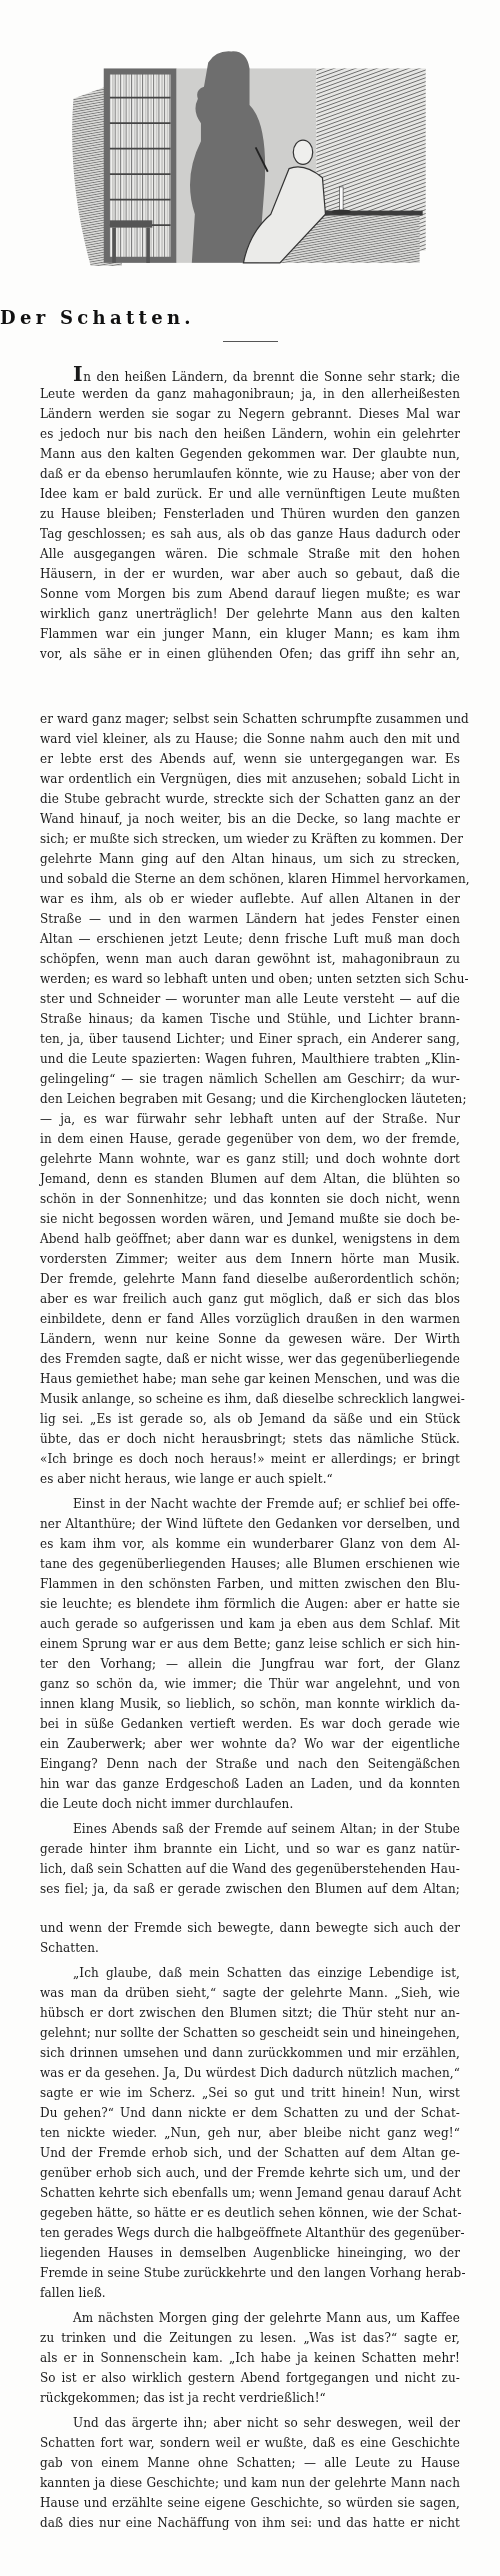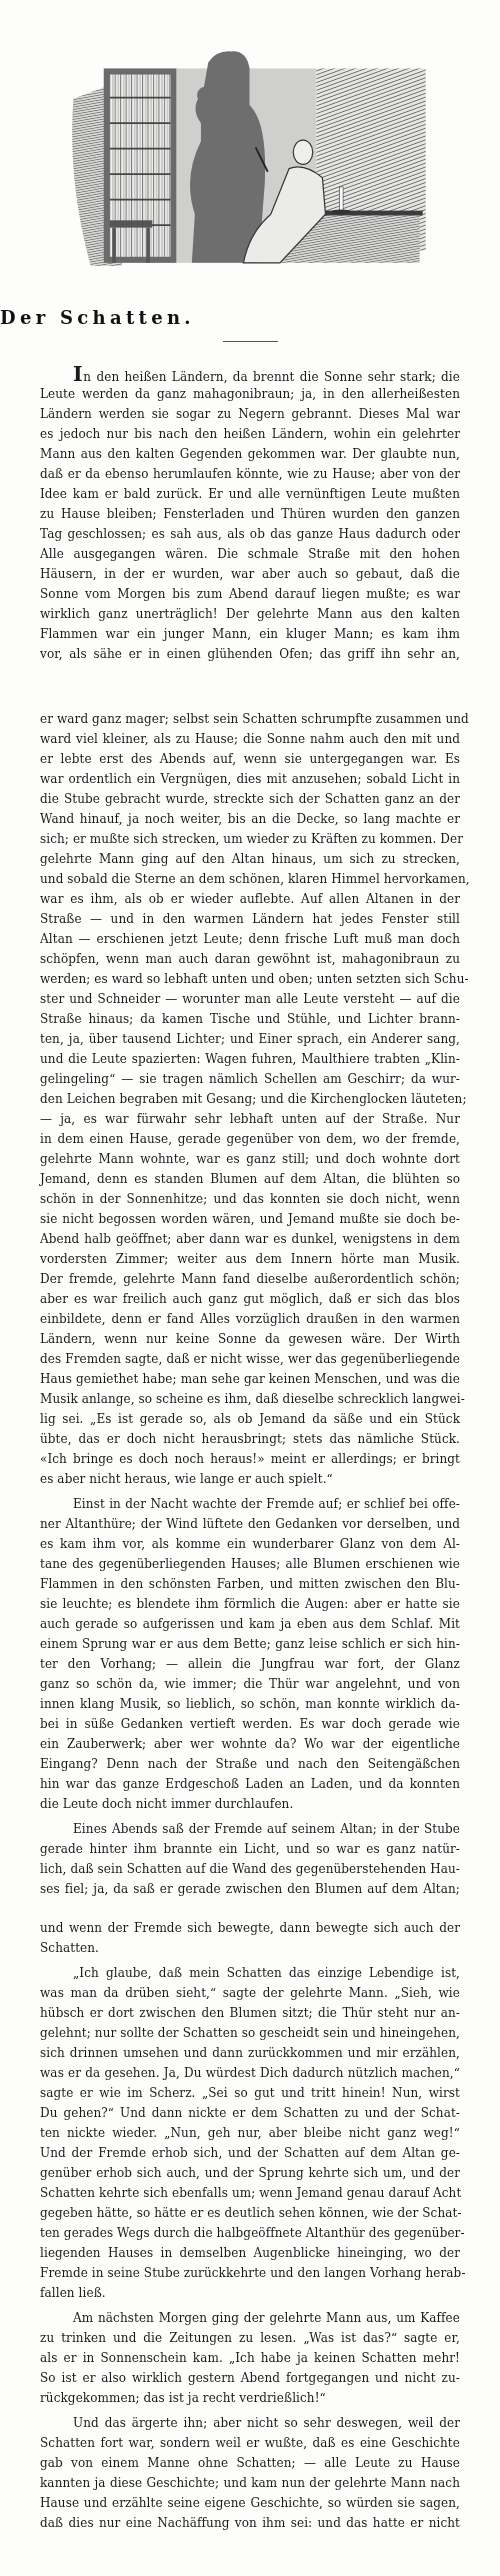--- a/index.html
+++ b/index.html
@@ -105,21 +105,21 @@
     <div class="line">er ward ganz mager; selbst sein Schatten schrumpfte zusammen und</div>
     <div class="line">ward viel kleiner, als zu Hause; die Sonne nahm auch den mit und</div>
     <div class="line">er lebte erst des Abends auf, wenn sie untergegangen war.  Es</div>
     <div class="line">war ordentlich ein Vergnügen, dies mit anzusehen; sobald Licht in</div>
     <div class="line">die Stube gebracht wurde, streckte sich der Schatten ganz an der</div>
     <div class="line">Wand hinauf, ja noch weiter, bis an die Decke, so lang machte er</div>
     <div class="line">sich; er mußte sich strecken, um wieder zu Kräften zu kommen.  Der</div>
     <div class="line">gelehrte Mann ging auf den Altan hinaus, um sich zu strecken,</div>
     <div class="line">und sobald die Sterne an dem schönen, klaren Himmel hervorkamen,</div>
     <div class="line">war es ihm, als ob er wieder auflebte.  Auf allen Altanen in der</div>
-    <div class="line">Straße — und in den warmen Ländern hat jedes Fenster still</div>
+    <div class="line">Straße — und in den warmen Ländern hat jedes Fenster einen</div>
     <div class="line">Altan — erschienen jetzt Leute; denn frische Luft muß man doch</div>
     <div class="line">schöpfen, wenn man auch daran gewöhnt ist, mahagonibraun zu</div>
     <div class="line">werden; es ward so lebhaft unten und oben; unten setzten sich Schu-</div>
     <div class="line">ster und Schneider — worunter man alle Leute versteht — auf die</div>
     <div class="line">Straße hinaus; da kamen Tische und Stühle, und Lichter brann-</div>
     <div class="line">ten, ja, über tausend Lichter; und Einer sprach, ein Anderer sang,</div>
     <div class="line">und die Leute spazierten: Wagen fuhren, Maulthiere trabten „Klin-</div>
     <div class="line">gelingeling“ — sie tragen nämlich Schellen am Geschirr; da wur-</div>
     <div class="line">den Leichen begraben mit Gesang; und die Kirchenglocken läuteten;</div>
     <div class="line">— ja, es war fürwahr sehr lebhaft unten auf der Straße.  Nur</div>
@@ -171,21 +171,21 @@
     <div class="line indent">„Ich glaube, daß mein Schatten das einzige Lebendige ist,</div>
     <div class="line">was man da drüben sieht,“ sagte der gelehrte Mann.  „Sieh, wie</div>
     <div class="line">hübsch er dort zwischen den Blumen sitzt; die Thür steht nur an-</div>
     <div class="line">gelehnt; nur sollte der Schatten so gescheidt sein und hineingehen,</div>
     <div class="line">sich drinnen umsehen und dann zurückkommen und mir erzählen,</div>
     <div class="line">was er da gesehen.  Ja, Du würdest Dich dadurch nützlich machen,“</div>
     <div class="line">sagte er wie im Scherz.  „Sei so gut und tritt hinein!  Nun, wirst</div>
     <div class="line">Du gehen?“   Und dann nickte er dem Schatten zu und der Schat-</div>
     <div class="line">ten nickte wieder.   „Nun, geh nur, aber bleibe nicht ganz weg!“</div>
     <div class="line">Und der Fremde erhob sich, und der Schatten auf dem Altan ge-</div>
-    <div class="line">genüber erhob sich auch, und der Sprung kehrte sich um, und der</div>
+    <div class="line">genüber erhob sich auch, und der Fremde kehrte sich um, und der</div>
     <div class="line">Schatten kehrte sich ebenfalls um; wenn Jemand genau darauf Acht</div>
     <div class="line">gegeben hätte, so hätte er es deutlich sehen können, wie der Schat-</div>
     <div class="line">ten gerades Wegs durch die halbgeöffnete Altanthür des gegenüber-</div>
     <div class="line">liegenden Hauses in demselben Augenblicke hineinging, wo der</div>
     <div class="line">Fremde in seine Stube zurückkehrte und den langen Vorhang herab-</div>
     <div class="line last">fallen ließ.</div>
     <div class="paragap"></div>
     <div class="line indent">Am nächsten Morgen ging der gelehrte Mann aus, um Kaffee</div>
     <div class="line">zu trinken und die Zeitungen zu lesen.  „Was ist das?“ sagte er,</div>
     <div class="line">als er in Sonnenschein kam.  „Ich habe ja keinen Schatten mehr!</div>

